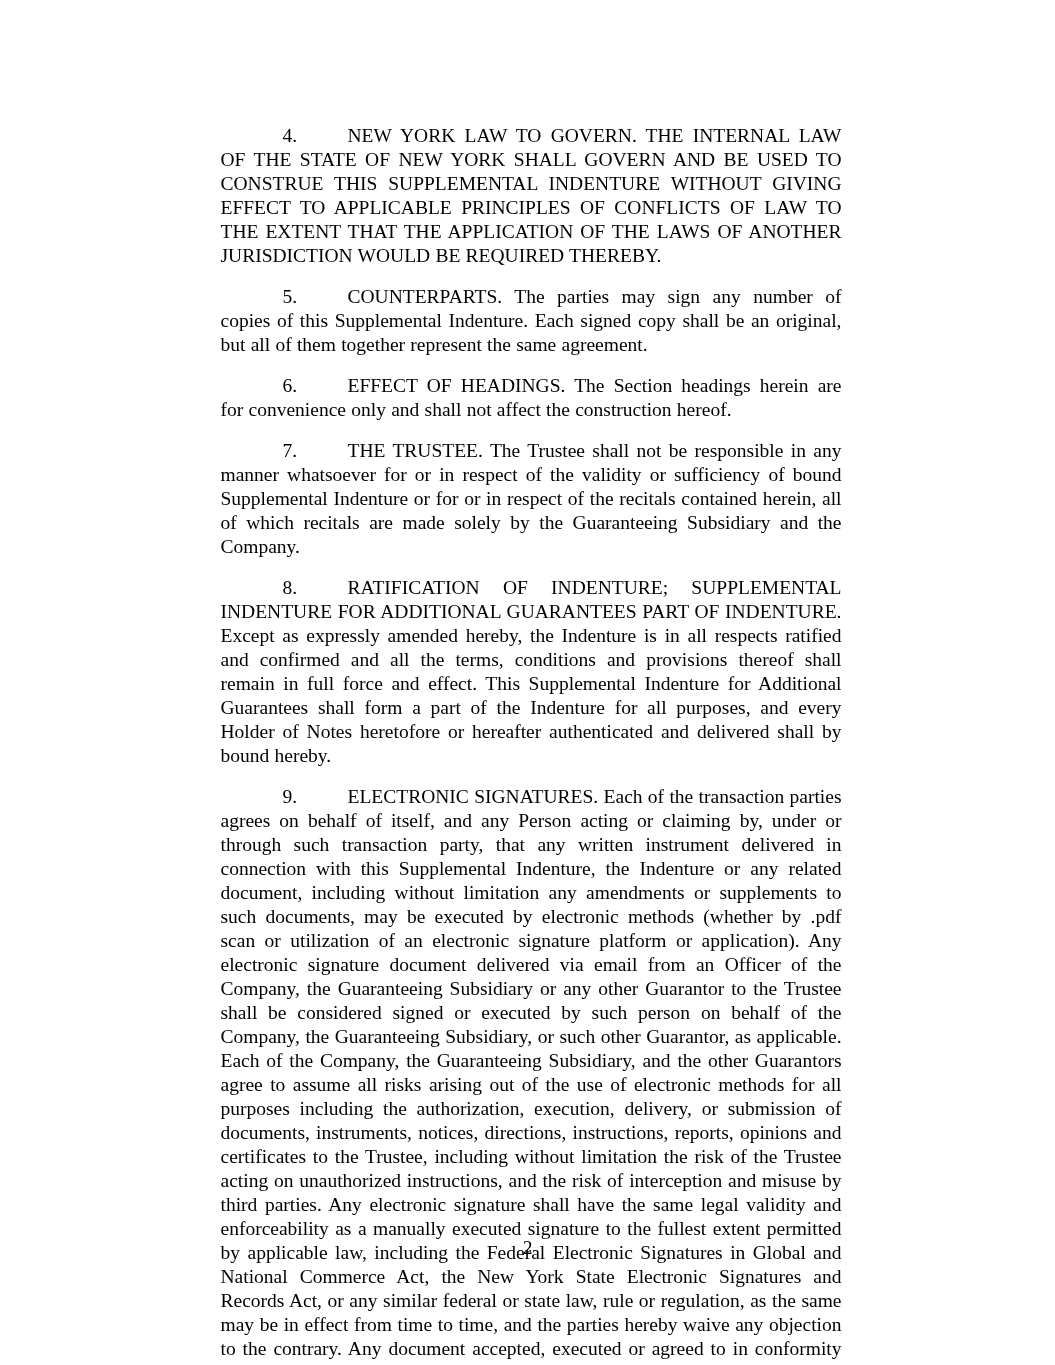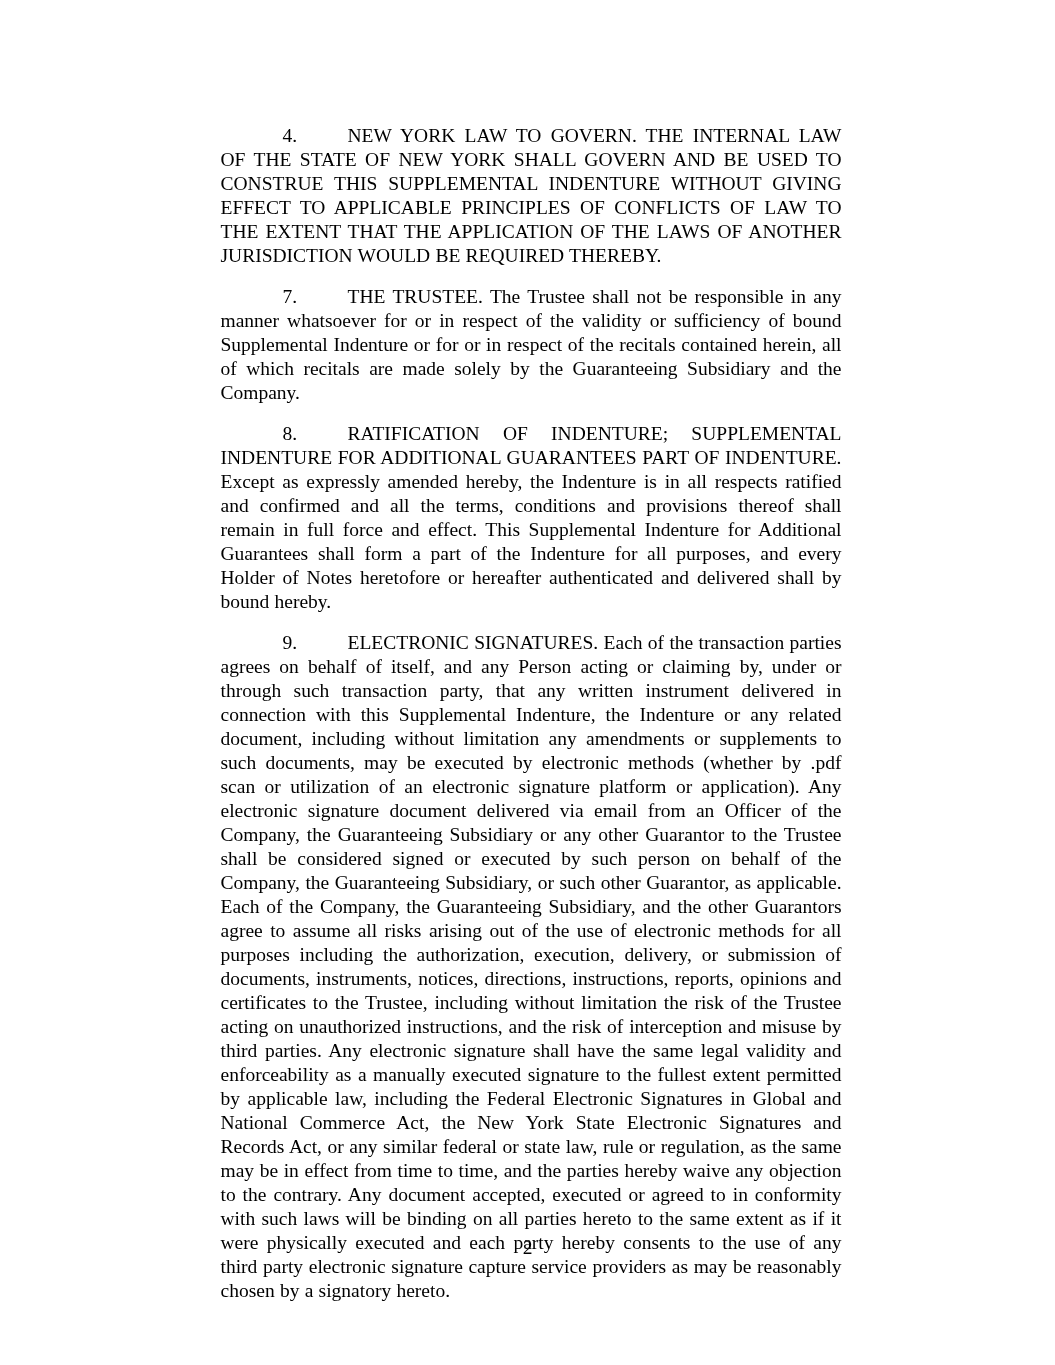--- a/index.html
+++ b/index.html
@@ -44,21 +44,23 @@
     line-height: 24px;
   }
 </style>
 </head>
 <body>
 
 <div class="page">
 
   <p class="para"><span class="pnum">4.</span><span>NEW YORK LAW TO GOVERN. THE INTERNAL LAW OF THE STATE OF NEW YORK SHALL GOVERN AND BE USED TO CONSTRUE THIS SUPPLEMENTAL INDENTURE WITHOUT GIVING EFFECT TO APPLICABLE PRINCIPLES OF CONFLICTS OF LAW TO THE EXTENT THAT THE APPLICATION OF THE LAWS OF ANOTHER JURISDICTION WOULD BE REQUIRED THEREBY.</span></p>
 
+  <p class="para"><span class="pnum">5.</span><span>COUNTERPARTS. The parties may sign any number of copies of this Supplemental Indenture. Each signed copy shall be an original, but all of them together represent the same agreement.</span></p>
 
+  <p class="para"><span class="pnum">6.</span><span>EFFECT OF HEADINGS. The Section headings herein are for convenience only and shall not affect the construction hereof.</span></p>
 
   <p class="para"><span class="pnum">7.</span><span>THE TRUSTEE. The Trustee shall not be responsible in any manner whatsoever for or in respect of the validity or sufficiency of bound Supplemental Indenture or for or in respect of the recitals contained herein, all of which recitals are made solely by the Guaranteeing Subsidiary and the Company.</span></p>
 
   <p class="para"><span class="pnum">8.</span><span>RATIFICATION OF INDENTURE; SUPPLEMENTAL INDENTURE FOR ADDITIONAL GUARANTEES PART OF INDENTURE. Except as expressly amended hereby, the Indenture is in all respects ratified and confirmed and all the terms, conditions and provisions thereof shall remain in full force and effect. This Supplemental Indenture for Additional Guarantees shall form a part of the Indenture for all purposes, and every Holder of Notes heretofore or hereafter authenticated and delivered shall by bound hereby.</span></p>
 
   <p class="para"><span class="pnum">9.</span><span>ELECTRONIC SIGNATURES. Each of the transaction parties agrees on behalf of itself, and any Person acting or claiming by, under or through such transaction party, that any written instrument delivered in connection with this Supplemental Indenture, the Indenture or any related document, including without limitation any amendments or supplements to such documents, may be executed by electronic methods (whether by .pdf scan or utilization of an electronic signature platform or application). Any electronic signature document delivered via email from an Officer of the Company, the Guaranteeing Subsidiary or any other Guarantor to the Trustee shall be considered signed or executed by such person on behalf of the Company, the Guaranteeing Subsidiary, or such other Guarantor, as applicable. Each of the Company, the Guaranteeing Subsidiary, and the other Guarantors agree to assume all risks arising out of the use of electronic methods for all purposes including the authorization, execution, delivery, or submission of documents, instruments, notices, directions, instructions, reports, opinions and certificates to the Trustee, including without limitation the risk of the Trustee acting on unauthorized instructions, and the risk of interception and misuse by third parties. Any electronic signature shall have the same legal validity and enforceability as a manually executed signature to the fullest extent permitted by applicable law, including the Federal Electronic Signatures in Global and National Commerce Act, the New York State Electronic Signatures and Records Act, or any similar federal or state law, rule or regulation, as the same may be in effect from time to time, and the parties hereby waive any objection to the contrary. Any document accepted, executed or agreed to in conformity with such laws will be binding on all parties hereto to the same extent as if it were physically executed and each party hereby consents to the use of any third party electronic signature capture service providers as may be reasonably chosen by a signatory hereto.</span></p>
 
   <div class="footer">2</div>
 
 </div>

